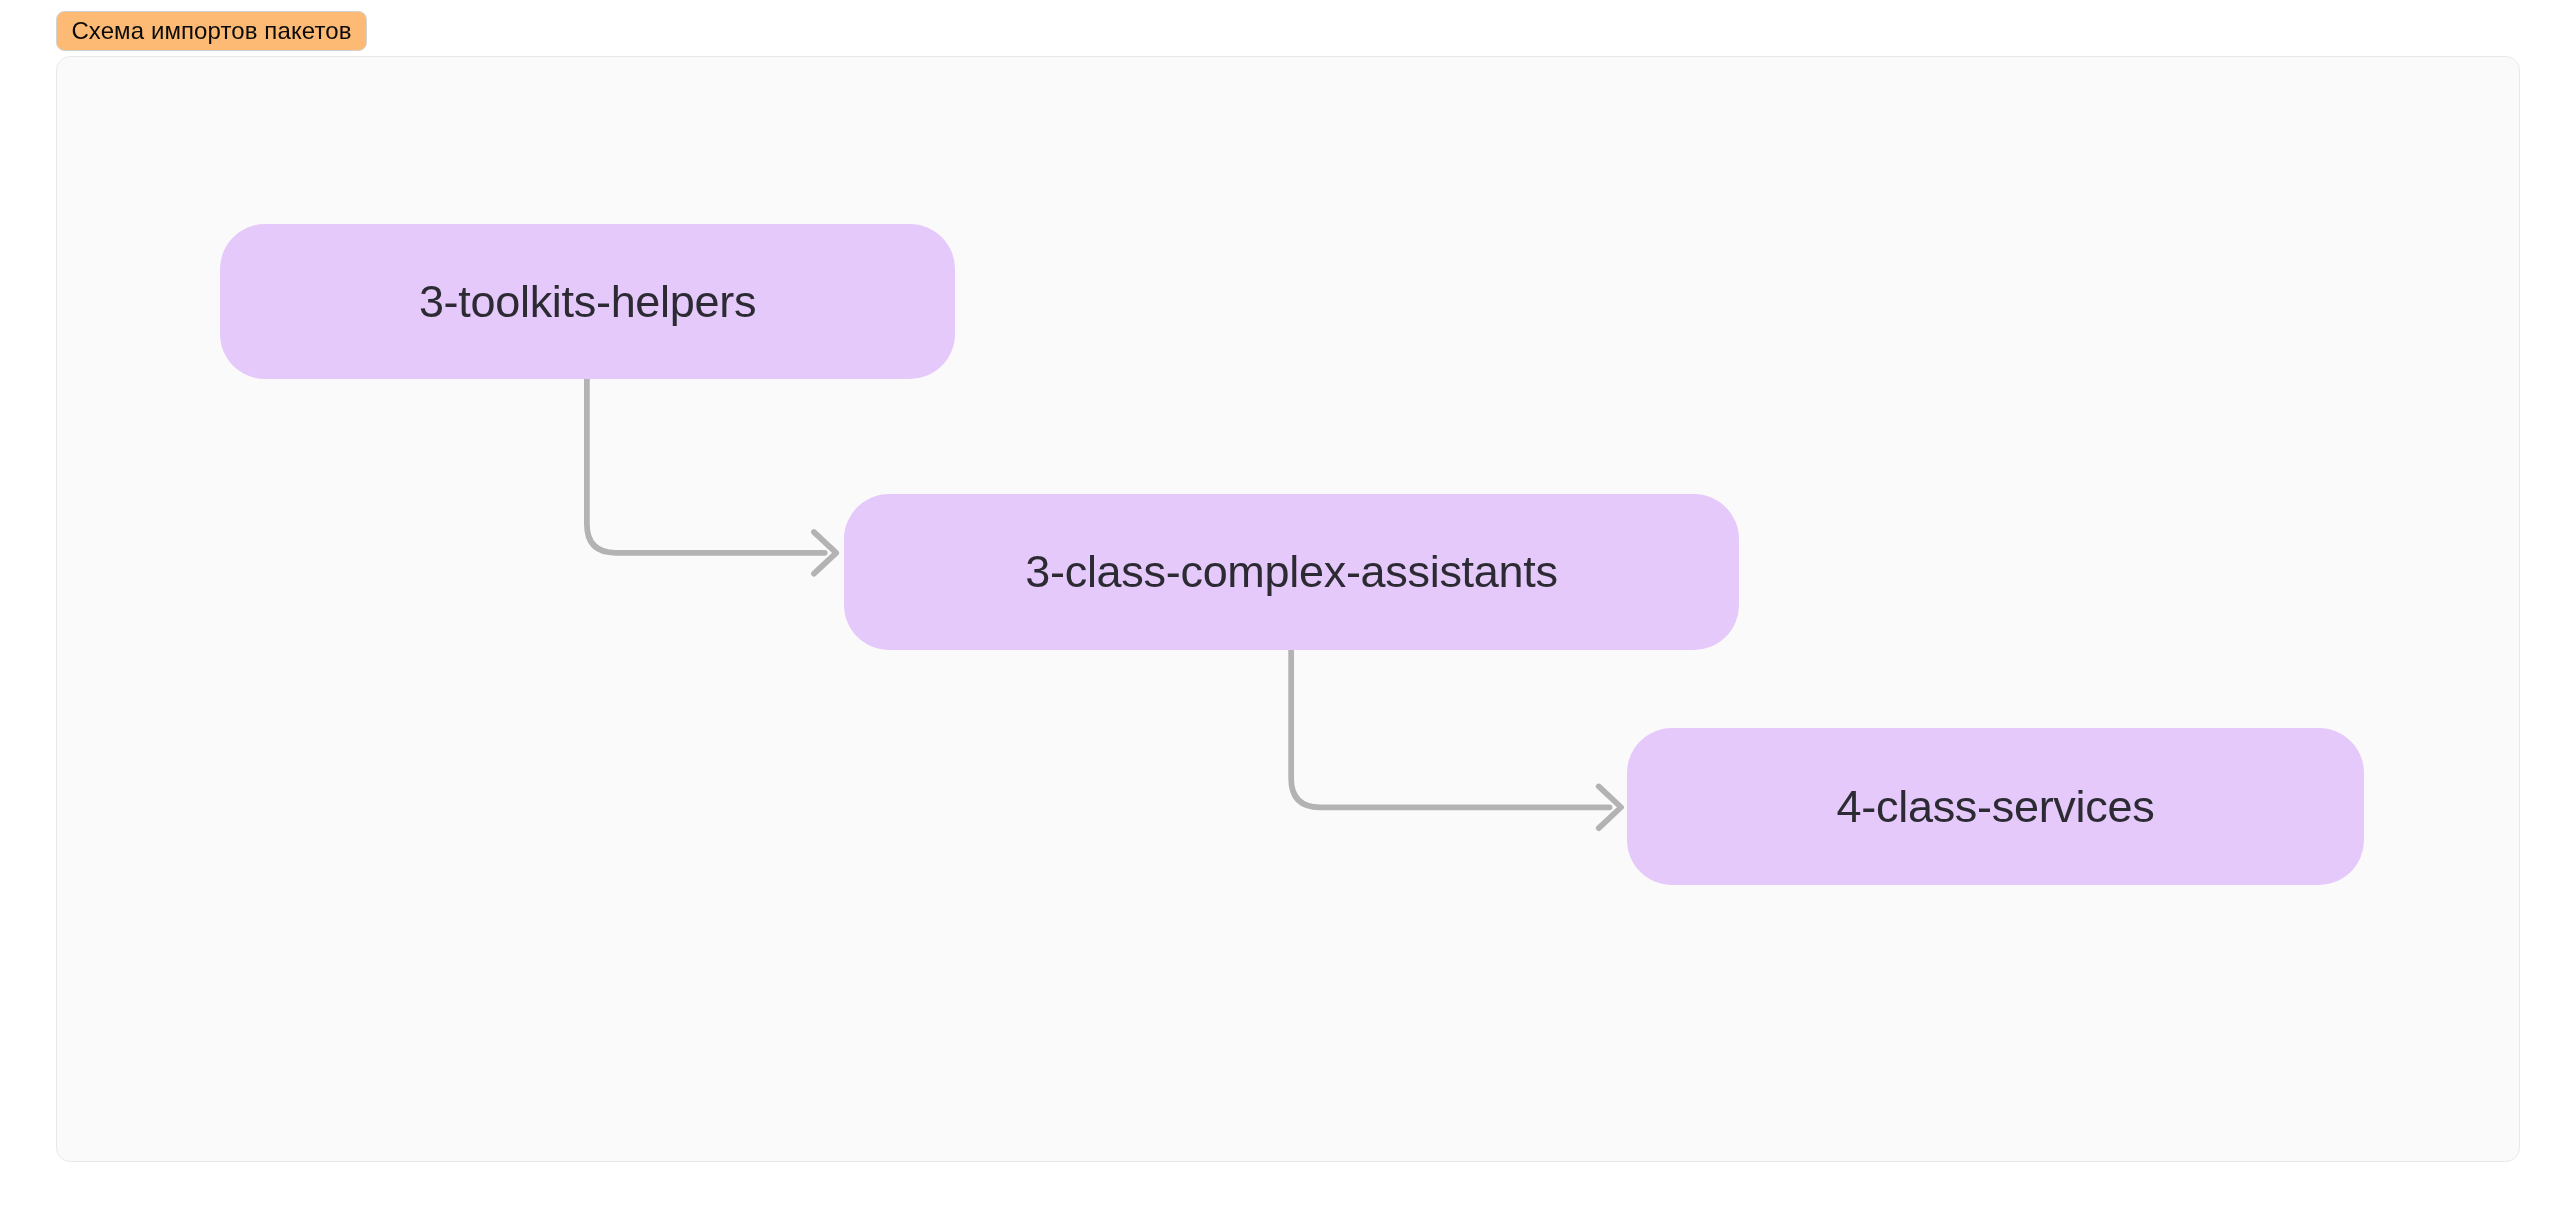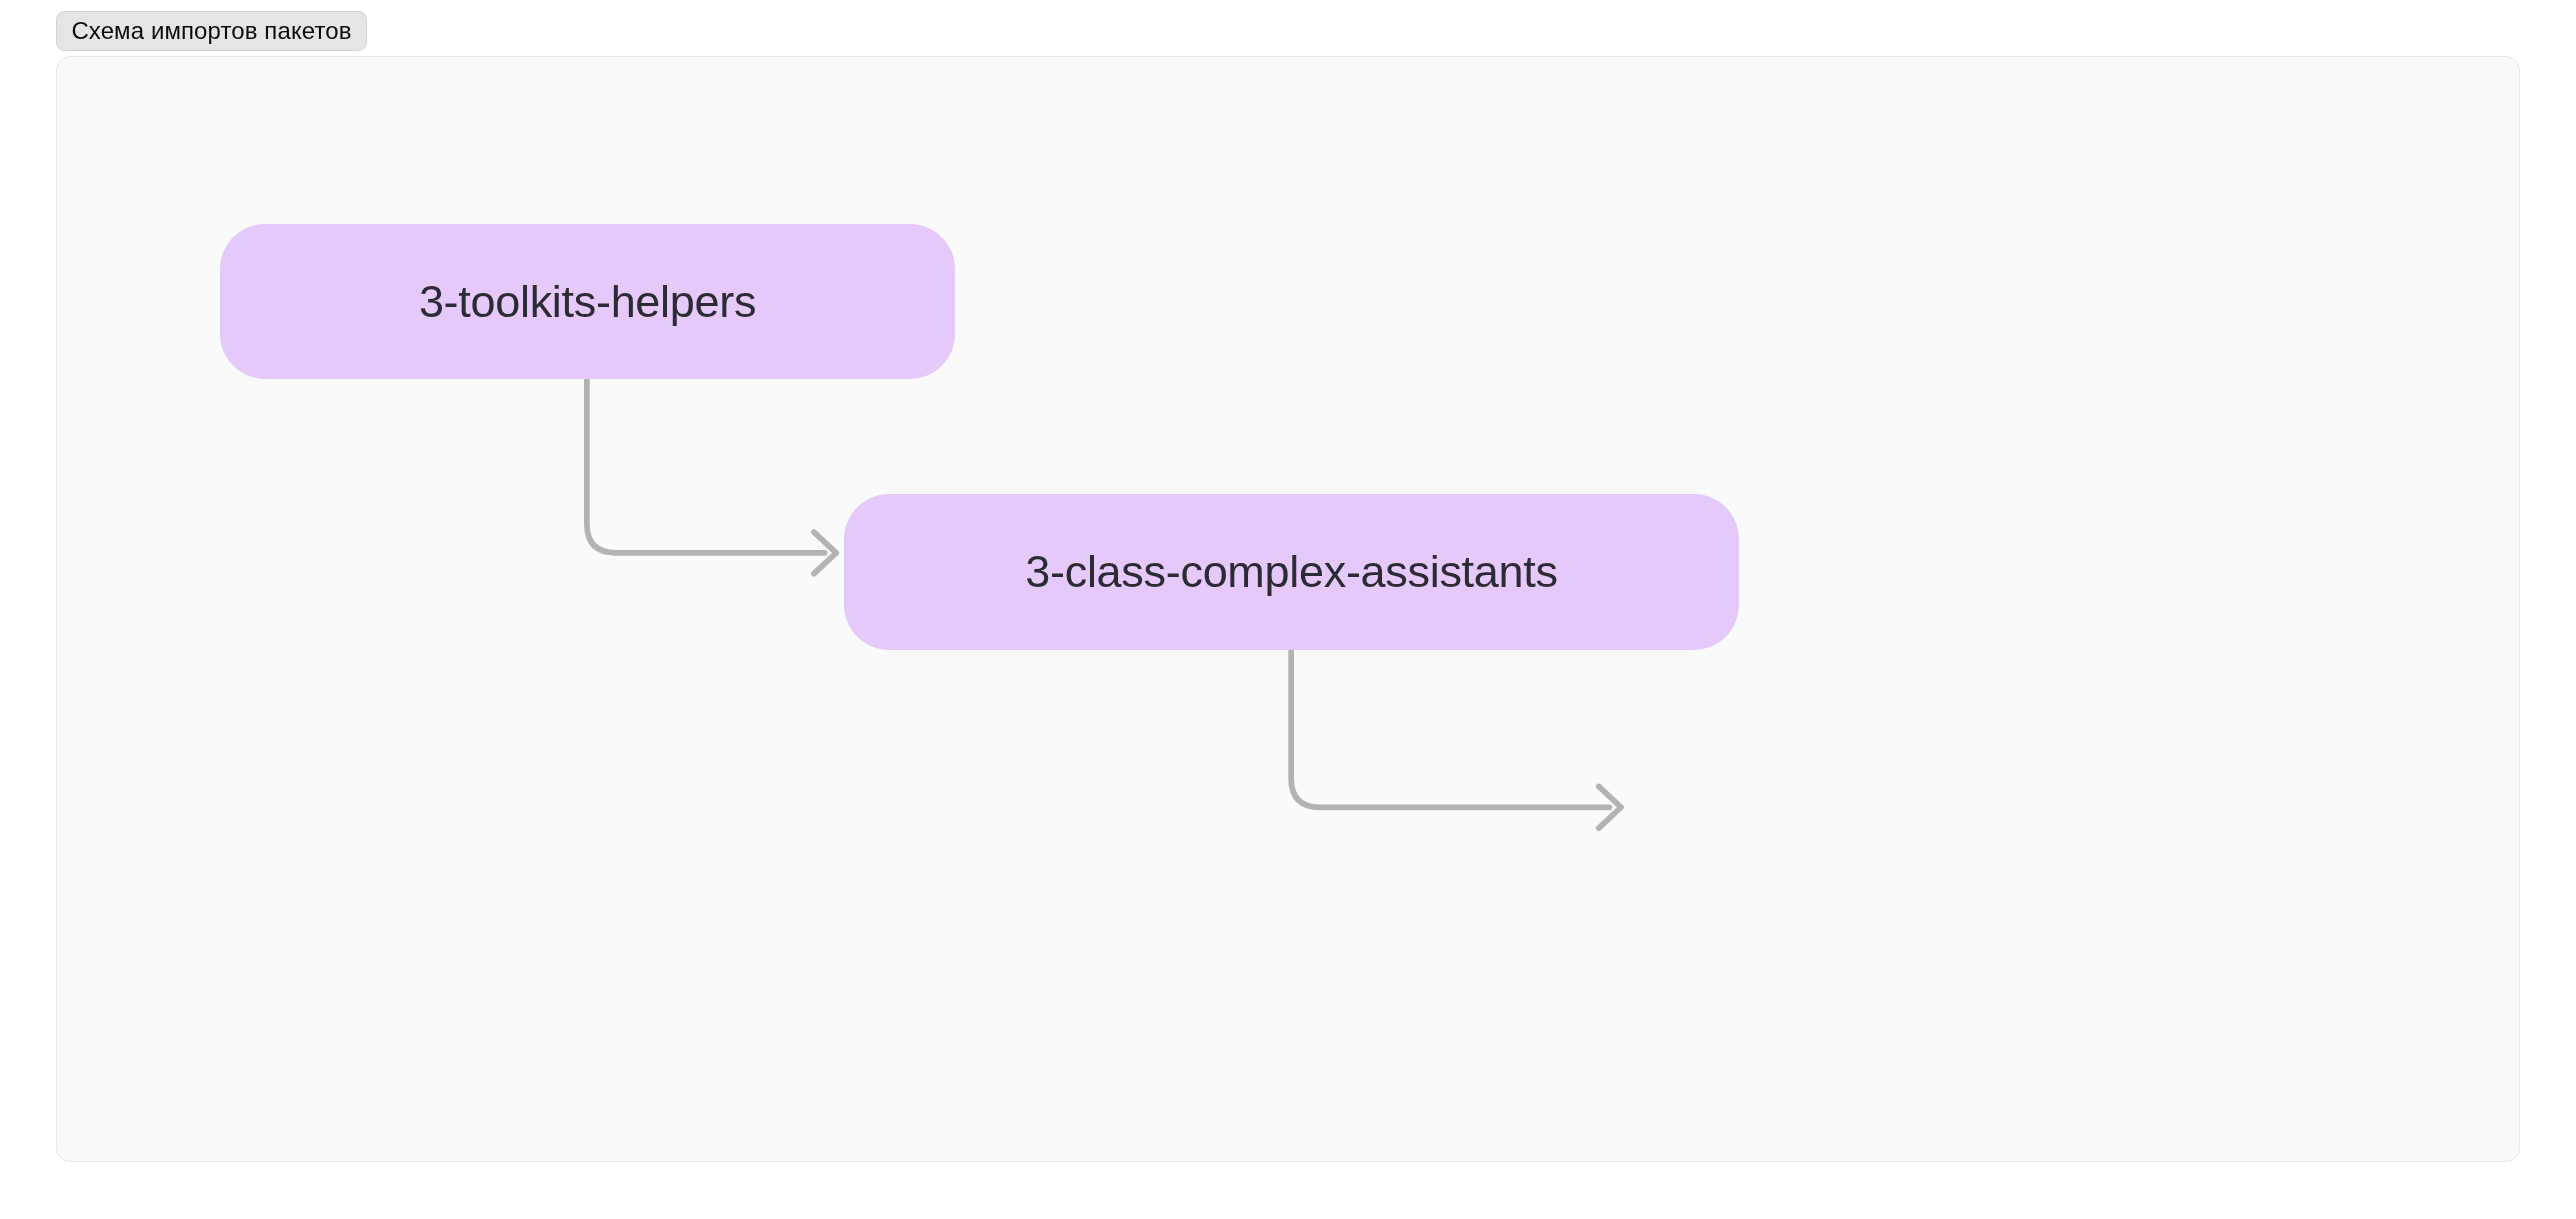--- a/index.html
+++ b/index.html
@@ -25,21 +25,21 @@
   }
   #diagram-tab {
     position: absolute;
     left: 56px;
     top: 10.8px;
     height: 40px;
     box-sizing: border-box;
     padding: 0 14.4px;
     display: flex;
     align-items: center;
-    background: #e5e5e5;
+    background: #fdba74;
     border: 1.4px solid #d2d2d2;
     border-radius: 8.6px;
     color: #0b0b0b;
     font-size: 24px;
     line-height: 1;
     letter-spacing: 0.1px;
     white-space: nowrap;
     user-select: none;
   }
 
@@ -128,15 +128,18 @@
   </svg>
 
   <div class="graph-node" id="node-toolkits-helpers">
     <span class="node-label">3-toolkits-helpers</span>
   </div>
 
   <div class="graph-node" id="node-class-complex-assistants">
     <span class="node-label">3-class-complex-assistants</span>
   </div>
 
+  <div class="graph-node" id="node-class-services">
+    <span class="node-label">4-class-services</span>
+  </div>
 
 </div>
 
 
 </body></html>

